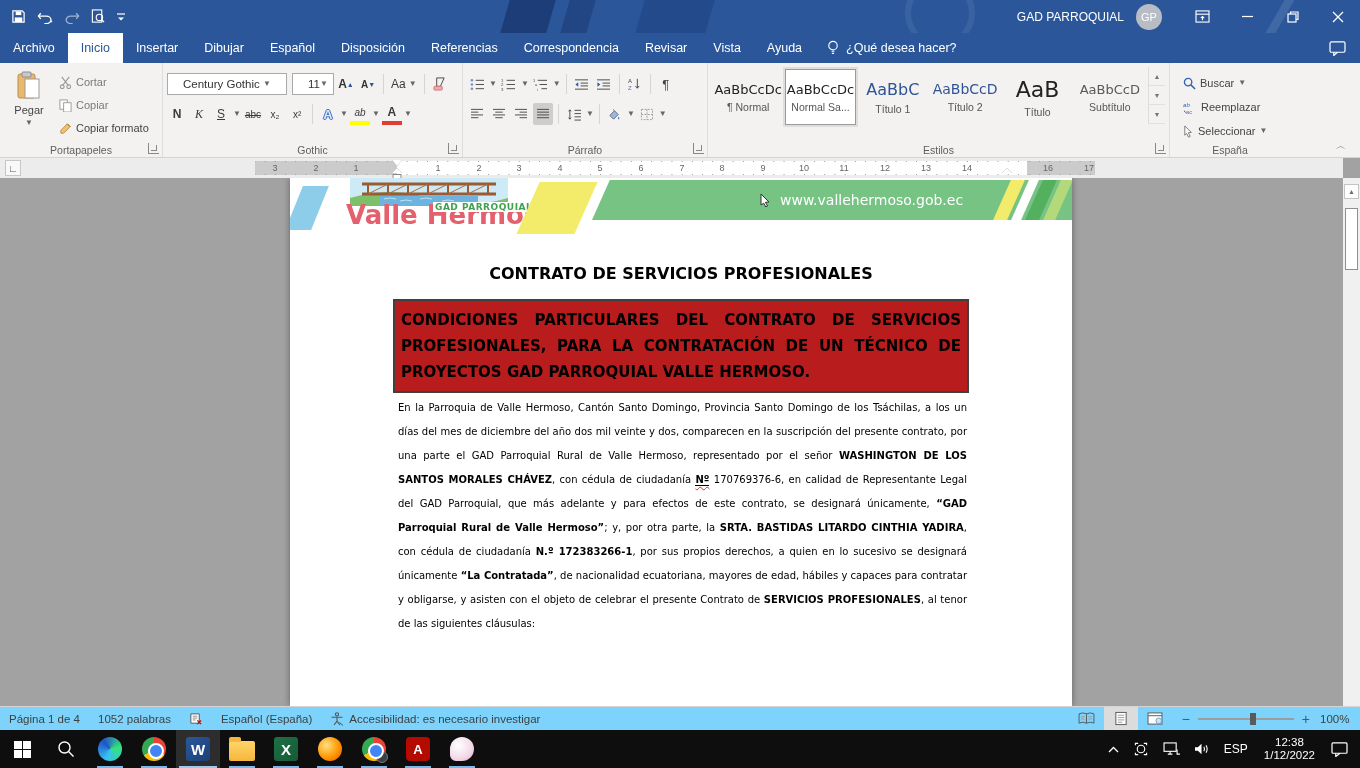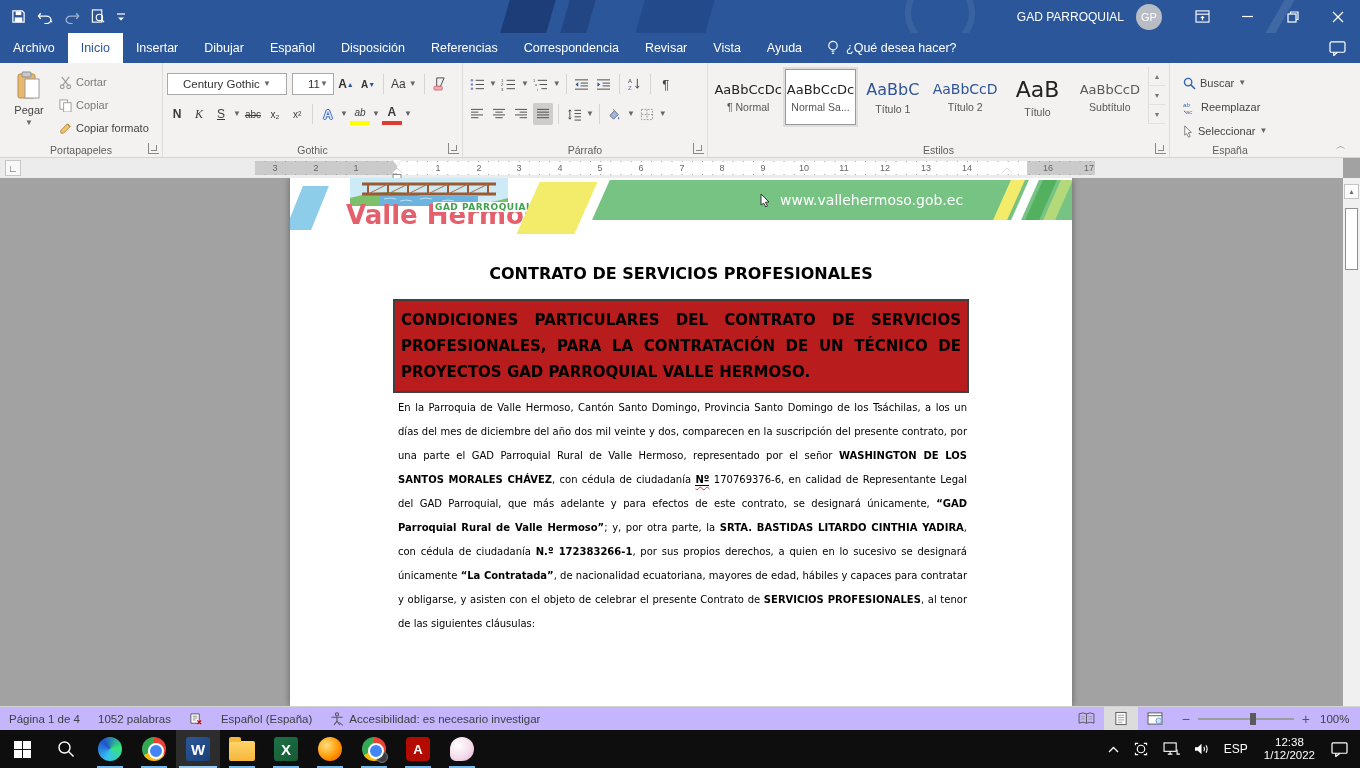--- a/index.html
+++ b/index.html
@@ -98,21 +98,21 @@
 .doc{font-family:"DejaVu Sans",sans-serif;color:#000}
 .doc-title{text-align:center;font-weight:bold;font-size:16px;margin-top:30px}
 .graybox{margin:16px 103px 0 103px;background:#b91c1c;border:2px solid #404040;padding:6px 6px;font-weight:bold;font-size:15px;line-height:26px;text-align:justify}
 .contract-line{text-align:center;font-weight:bold;font-size:14.5px;margin-top:15px}
 .body-par{margin:3px 105px 0 108px;font-size:10px;line-height:24px;text-align:justify}
 .b{font-weight:bold}
 .u{border-bottom:1.2px solid #000}
 .sq{text-decoration-line:underline;text-decoration-style:wavy;text-decoration-color:#d13438;text-decoration-thickness:1px;text-underline-offset:3px}
 
 
-#statusbar{position:absolute;left:0;right:0;bottom:38px;height:24px;background:#c4b5fd;border-top:1px solid #d4d4d4;display:flex;align-items:center;font-size:11.5px;color:#3f3f3f}
+#statusbar{position:absolute;left:0;right:0;bottom:38px;height:24px;background:#7dd3fc;border-top:1px solid #d4d4d4;display:flex;align-items:center;font-size:11.5px;color:#3f3f3f}
 .sb-item{display:flex;align-items:center;gap:5px;padding:0 9px;height:100%}
 .sb-right{margin-left:auto;display:flex;align-items:center;height:100%}
 .viewbtn{width:34px;height:100%;display:flex;align-items:center;justify-content:center}
 .viewbtn.on{background:#dcdcdc}
 .zoomwrap{display:flex;align-items:center;gap:8px;padding:0 10px}
 .ztrack{position:relative;width:96px;height:2px;background:#9c9c9c}
 .zthumb{position:absolute;left:52px;top:-5px;width:6px;height:12px;background:#5a5a5a}
 .zpct{width:40px;text-align:left;padding-right:10px}
 
 

